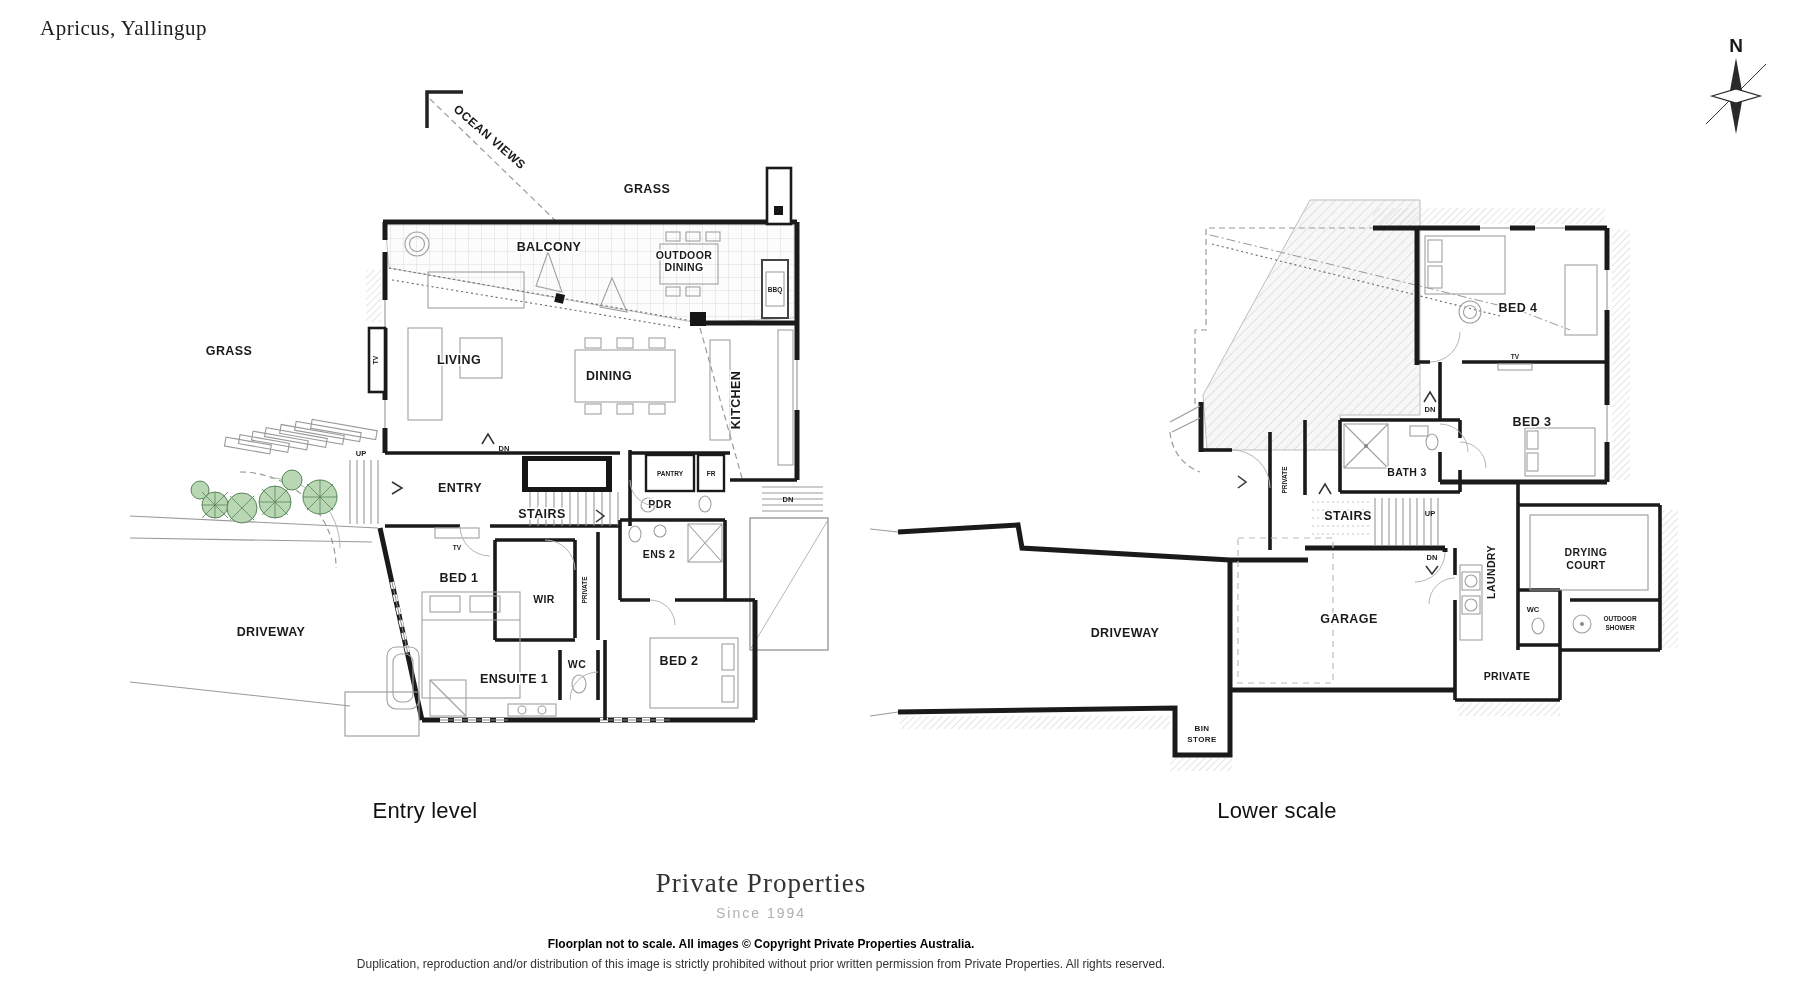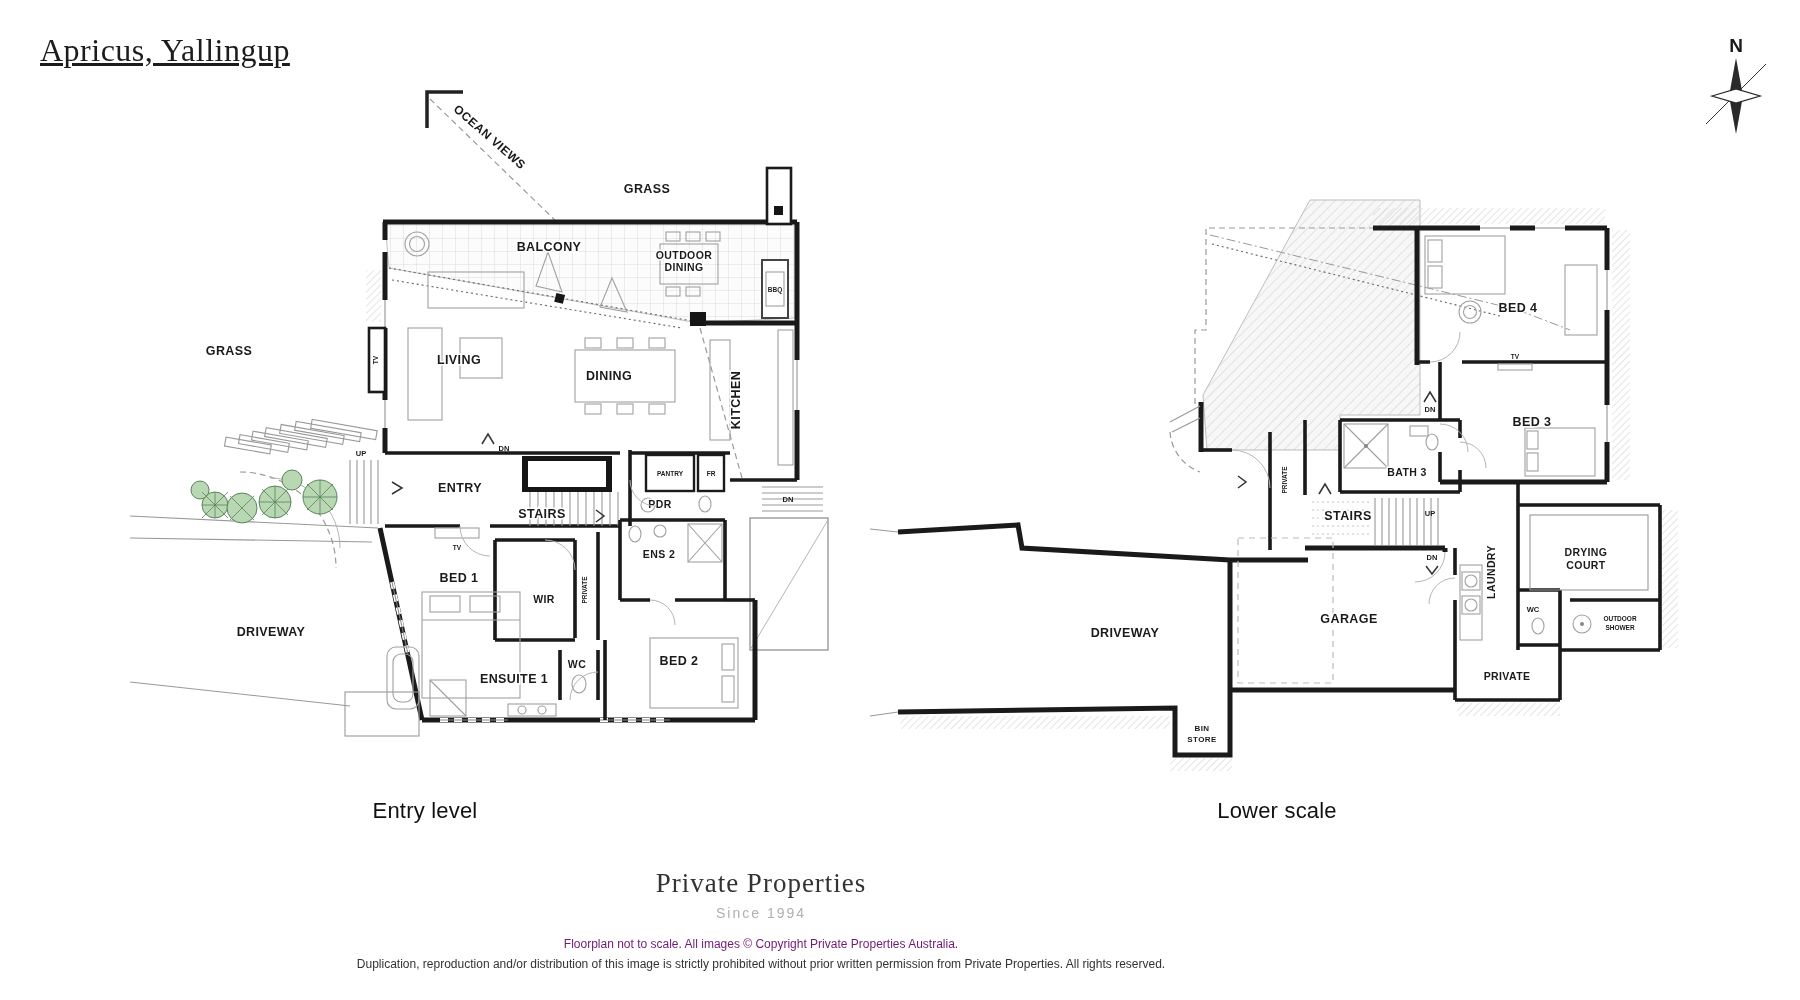--- a/index.html
+++ b/index.html
@@ -1,25 +1,25 @@
 <!DOCTYPE html>
 <html><head>
 <meta charset="utf-8">
 <style>
   html,body{margin:0;padding:0;background:#ffffff;}
   #page{position:relative;width:1800px;height:1000px;background:#fff;overflow:hidden;
         font-family:"Liberation Sans", sans-serif;color:#1a1a1a;}
   .abs{position:absolute;}
-  #title{left:40px;top:32px;font-family:"Liberation Serif", serif;font-size:32px;
-         letter-spacing:.5px;color:#1c1c1c;font-weight:500;text-decoration:underline;}
+  #title{left:40px;top:16px;font-family:"Liberation Serif", serif;font-size:21px;
+         letter-spacing:.5px;color:#1c1c1c;font-weight:500;}
   .caption{top:798px;font-size:22px;font-weight:500;color:#111;transform:translateX(-50%);letter-spacing:.2px;}
   #footer{left:0;top:868px;width:1522px;text-align:center;}
   #brand{font-family:"Liberation Serif", serif;font-size:27px;color:#333;letter-spacing:1px;}
   #since{margin-top:6px;font-size:14px;color:#b0b0b0;letter-spacing:2px;}
-  #legal1{margin-top:16px;font-size:12px;font-weight:normal;color:#701a75;}
+  #legal1{margin-top:16px;font-size:12px;font-weight:bold;color:#000000;}
   #legal2{margin-top:6px;font-size:12px;color:#333;}
   svg text{font-family:"Liberation Sans", sans-serif;fill:#1a1a1a;}
   .lbl{font-size:12.5px;font-weight:bold;letter-spacing:.4px;text-anchor:middle;
        paint-order:stroke;stroke:#ffffff;stroke-width:3px;}
   .md{font-size:10.5px;}
   .sm{font-size:7.5px;stroke-width:2px;}
   .tny{font-size:6.5px;stroke-width:1.5px;}
   .wall{stroke:#1a1a1a;fill:none;stroke-linecap:butt;}
   .w5{stroke-width:5px;} .w4{stroke-width:3.6px;}
   .thin{stroke:#999;fill:none;stroke-width:1.1px;}

